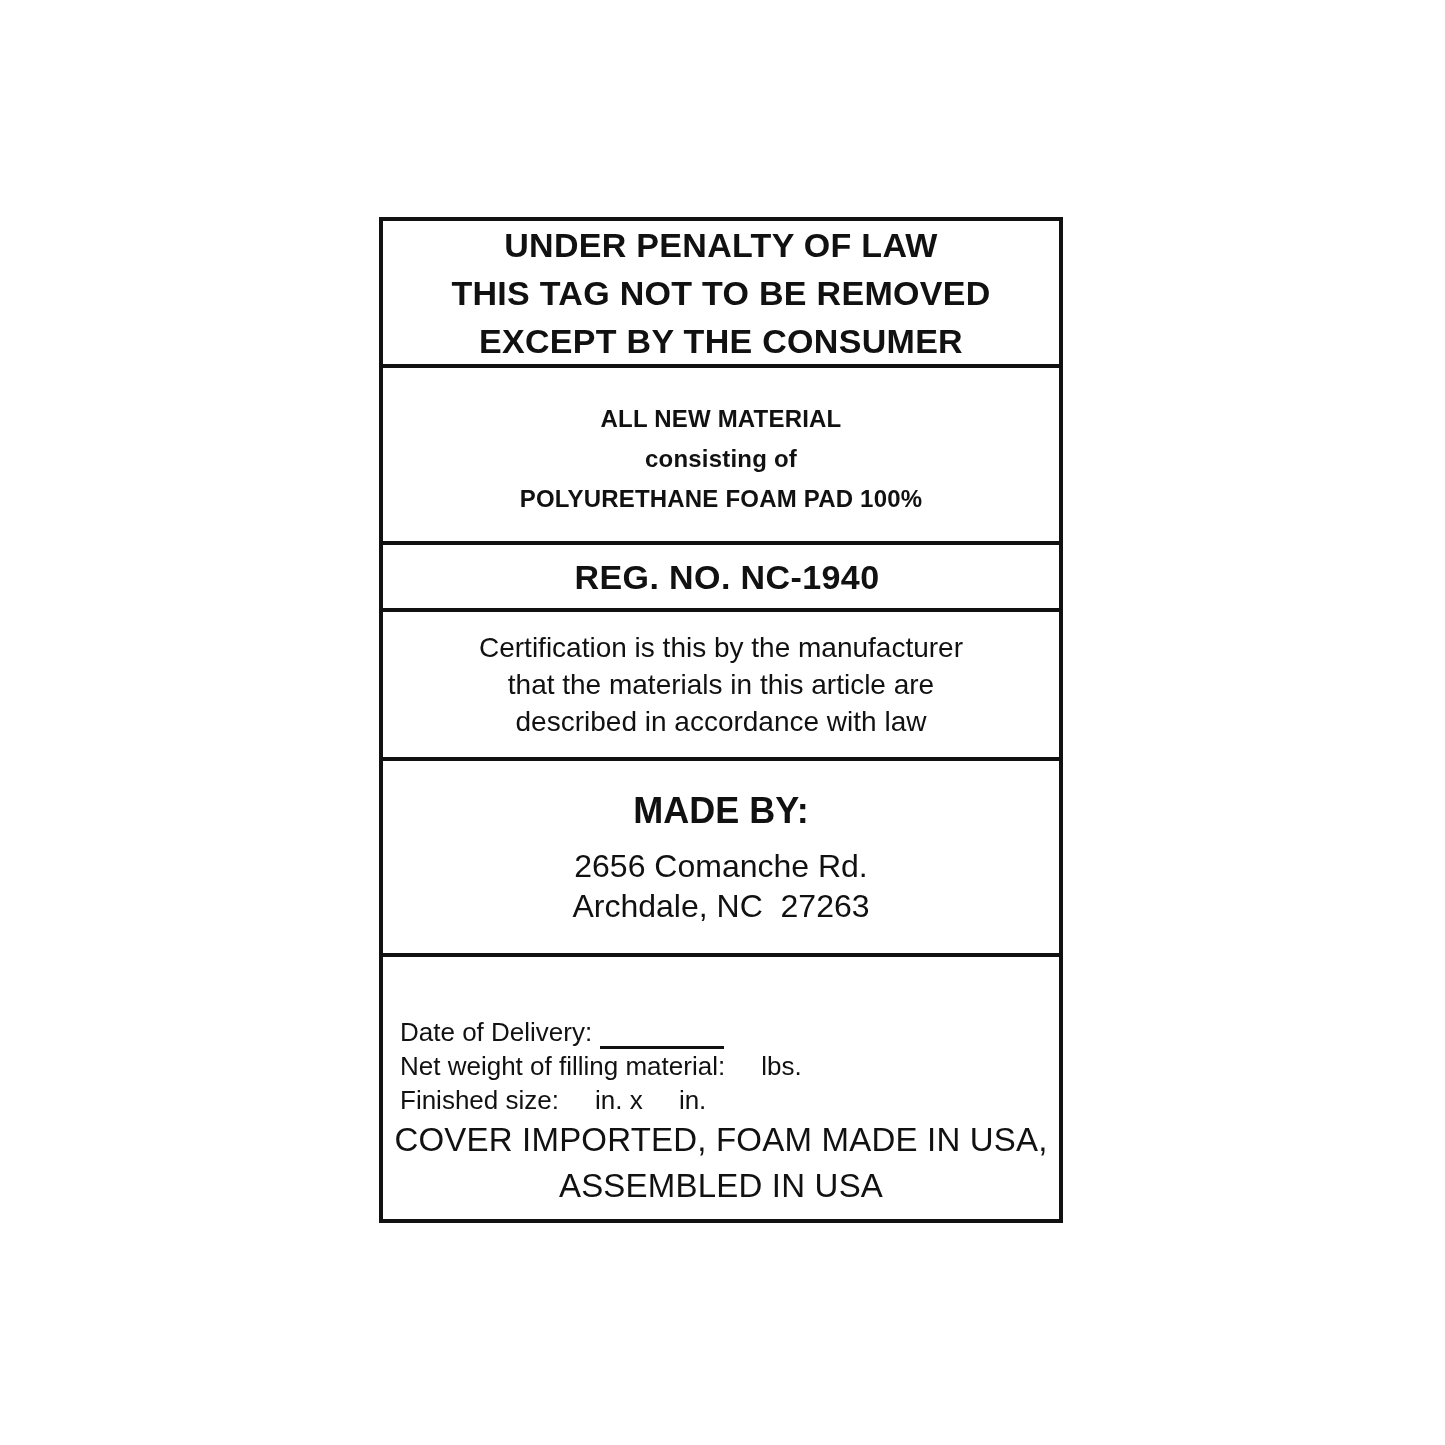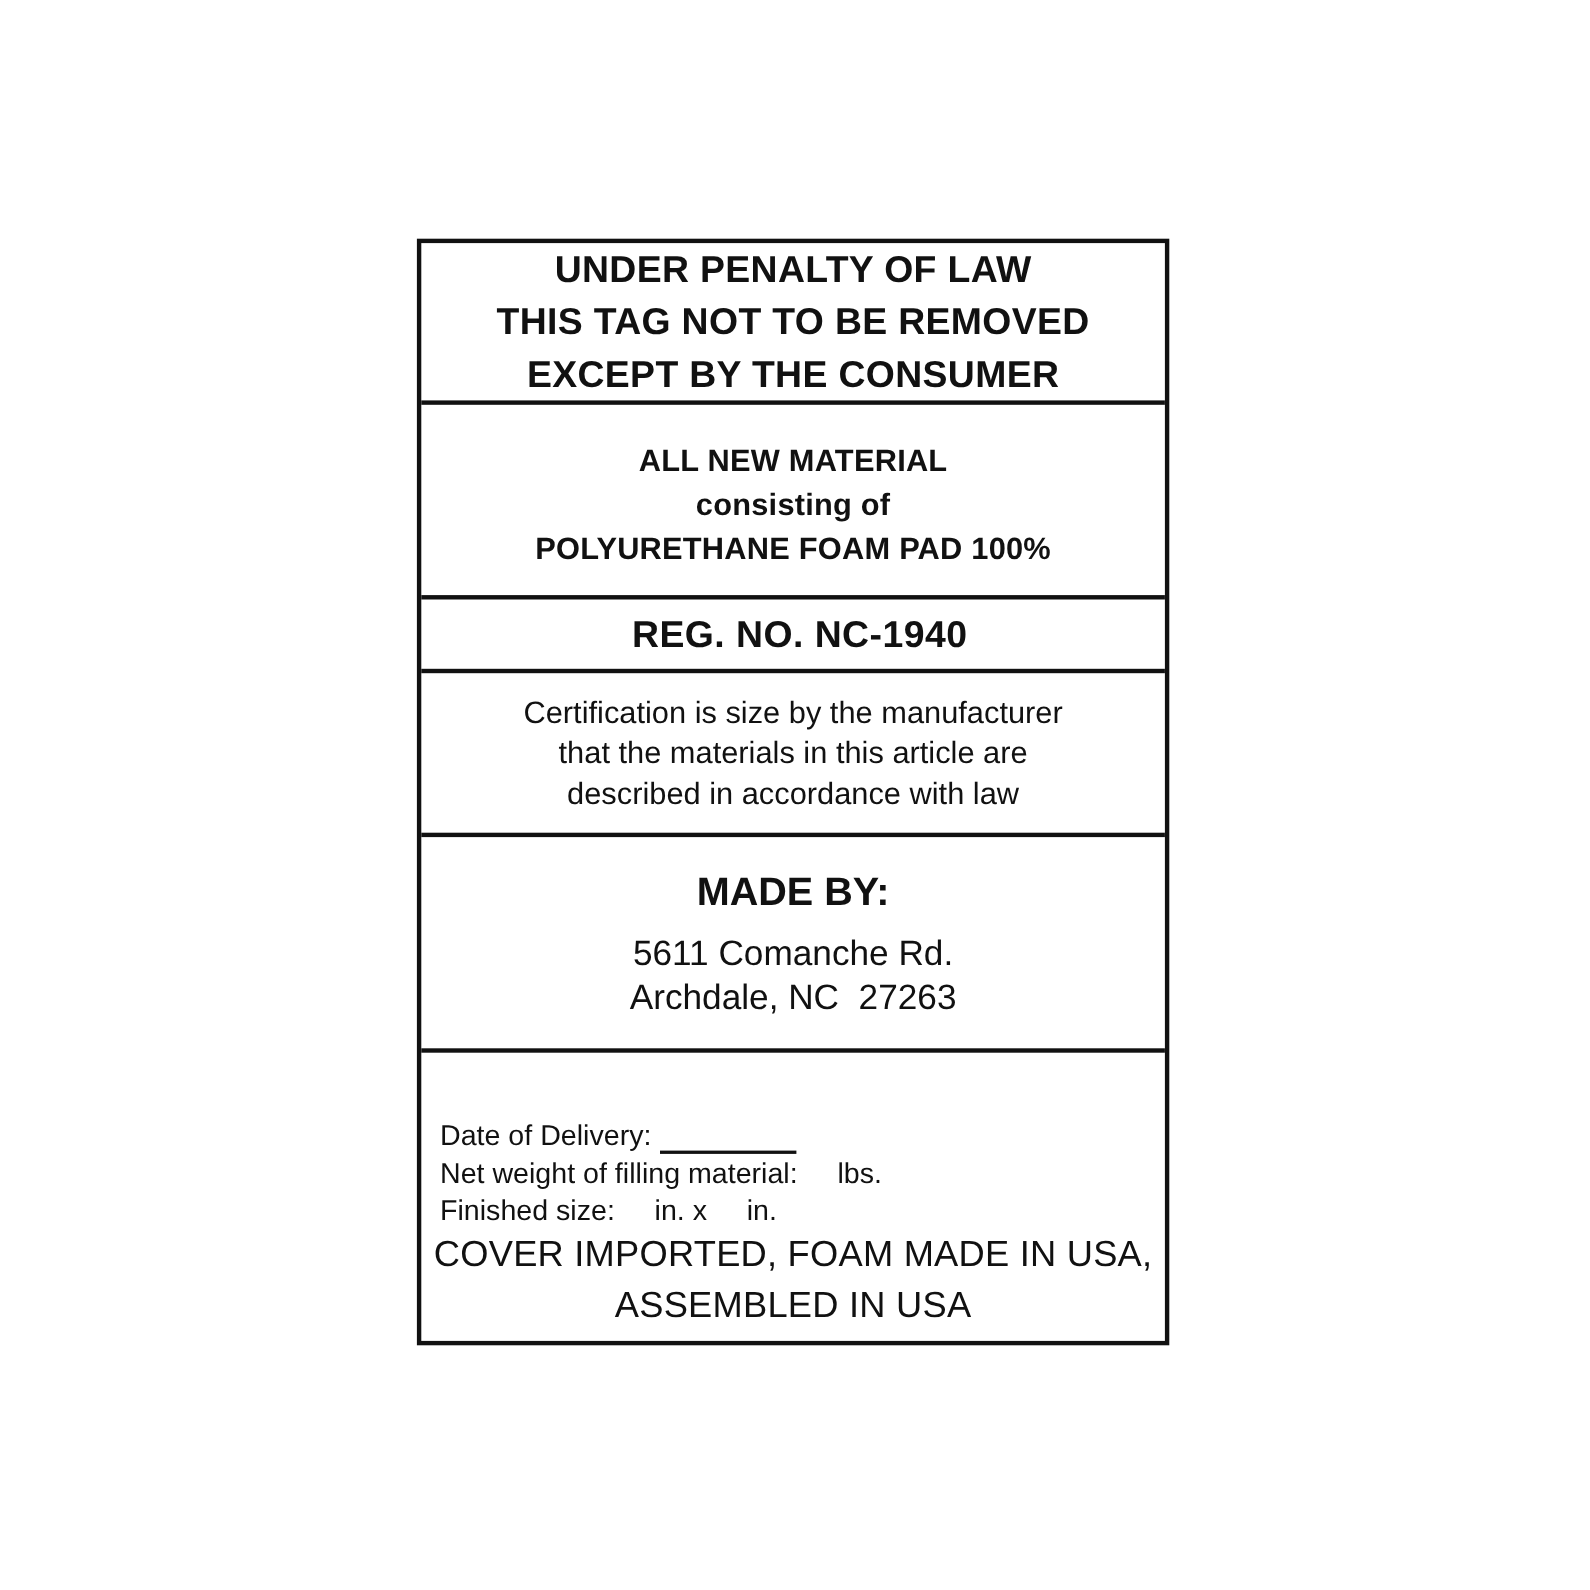--- a/index.html
+++ b/index.html
@@ -48,21 +48,21 @@
 
   .penalty-line {
     font-weight: bold;
     font-size: 34px;
     line-height: 48px;
     letter-spacing: 0.3px;
     white-space: nowrap;
   }
   .material-line {
     font-weight: bold;
-    font-size: 28px;
+    font-size: 24px;
     line-height: 40px;
     letter-spacing: 0.2px;
     white-space: nowrap;
   }
   .reg-line {
     font-weight: bold;
     font-size: 34px;
     line-height: 40px;
     letter-spacing: 0.4px;
     white-space: nowrap;
@@ -127,28 +127,28 @@
     <div class="material-line">ALL NEW MATERIAL</div>
     <div class="material-line">consisting of</div>
     <div class="material-line">POLYURETHANE FOAM PAD 100%</div>
   </section>
 
   <section class="sec sec-reg">
     <div class="reg-line">REG. NO. NC-1940</div>
   </section>
 
   <section class="sec sec-cert">
-    <div class="cert-line">Certification is size by the manufacturer</div>
+    <div class="cert-line">Certification is this by the manufacturer</div>
     <div class="cert-line">that the materials in this article are</div>
     <div class="cert-line">described in accordance with law</div>
   </section>
 
   <section class="sec sec-madeby">
     <div class="madeby-heading">MADE BY:</div>
-    <div class="address-line">5611 Comanche Rd.</div>
+    <div class="address-line">2656 Comanche Rd.</div>
     <div class="address-line">Archdale, NC&nbsp; 27263</div>
   </section>
 
   <section class="sec sec-fill">
     <div class="fill-lines">
       <div class="fill-line">
         <span>Date of Delivery:</span><span class="blank-underline"></span>
       </div>
       <div class="fill-line">Net weight of filling material:&nbsp;&nbsp;&nbsp;&nbsp;&nbsp;lbs.</div>
       <div class="fill-line">Finished size:&nbsp;&nbsp;&nbsp;&nbsp;&nbsp;in. x&nbsp;&nbsp;&nbsp;&nbsp;&nbsp;in.</div>

